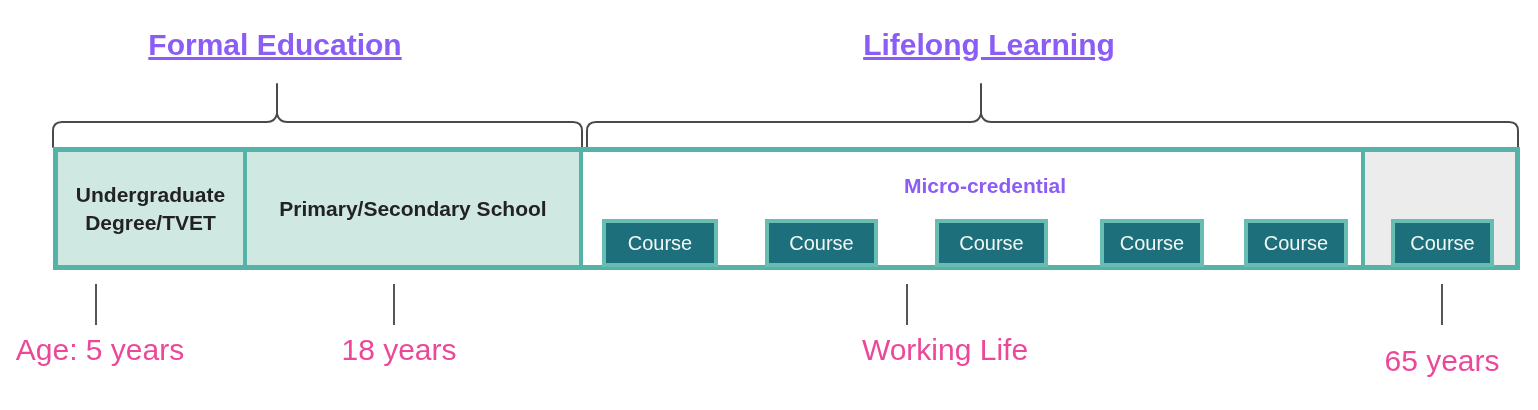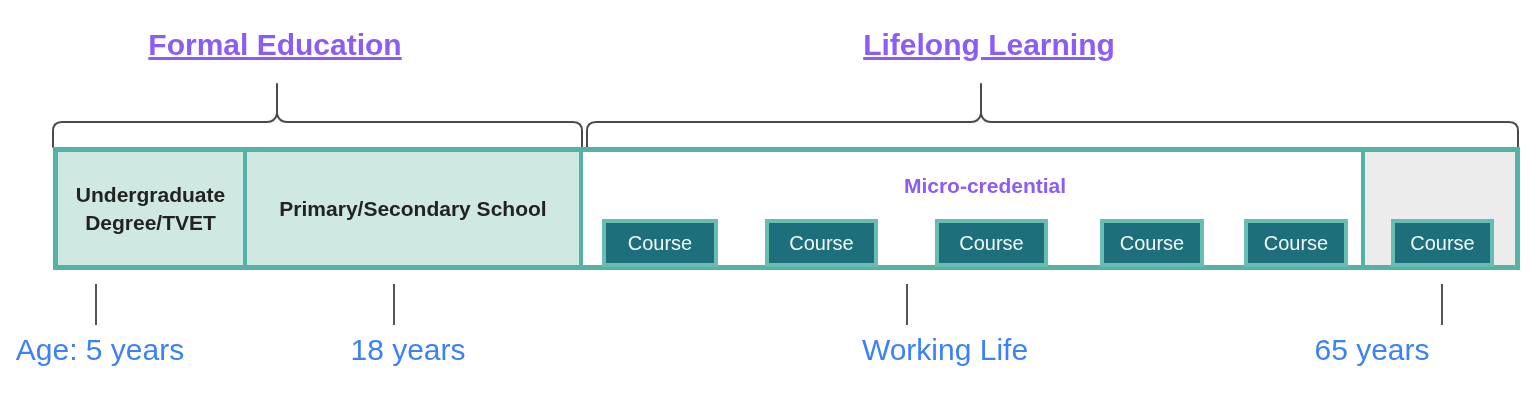--- a/index.html
+++ b/index.html
@@ -67,27 +67,27 @@
   #micro-label{
     position:absolute;left:985px;top:174px;
     transform:translateX(-50%);
     font-size:21px;font-weight:700;color:#8b5cf6;
     white-space:nowrap;
   }
 
   .age-label{
     position:absolute;top:333px;
     transform:translateX(-50%);
-    font-size:30px;font-weight:400;color:#3b82f6;
+    font-size:30px;font-weight:400;color:#ec4899;
     white-space:nowrap;
   }
   #age-5{left:100px;}
-  #age-18{left:408px;}
+  #age-18{left:399px;}
   #age-working{left:945px;}
-  #age-65{left:1372px;}
+  #age-65{left:1442px;margin-top:11px;}
 </style>
 </head>
 <body>
 
 <div id="canvas">
 
   <div class="title" id="title-formal">Formal Education</div>
   <div class="title" id="title-lifelong">Lifelong Learning</div>
 
   <svg class="lines" width="1538" height="410" viewBox="0 0 1538 410">

